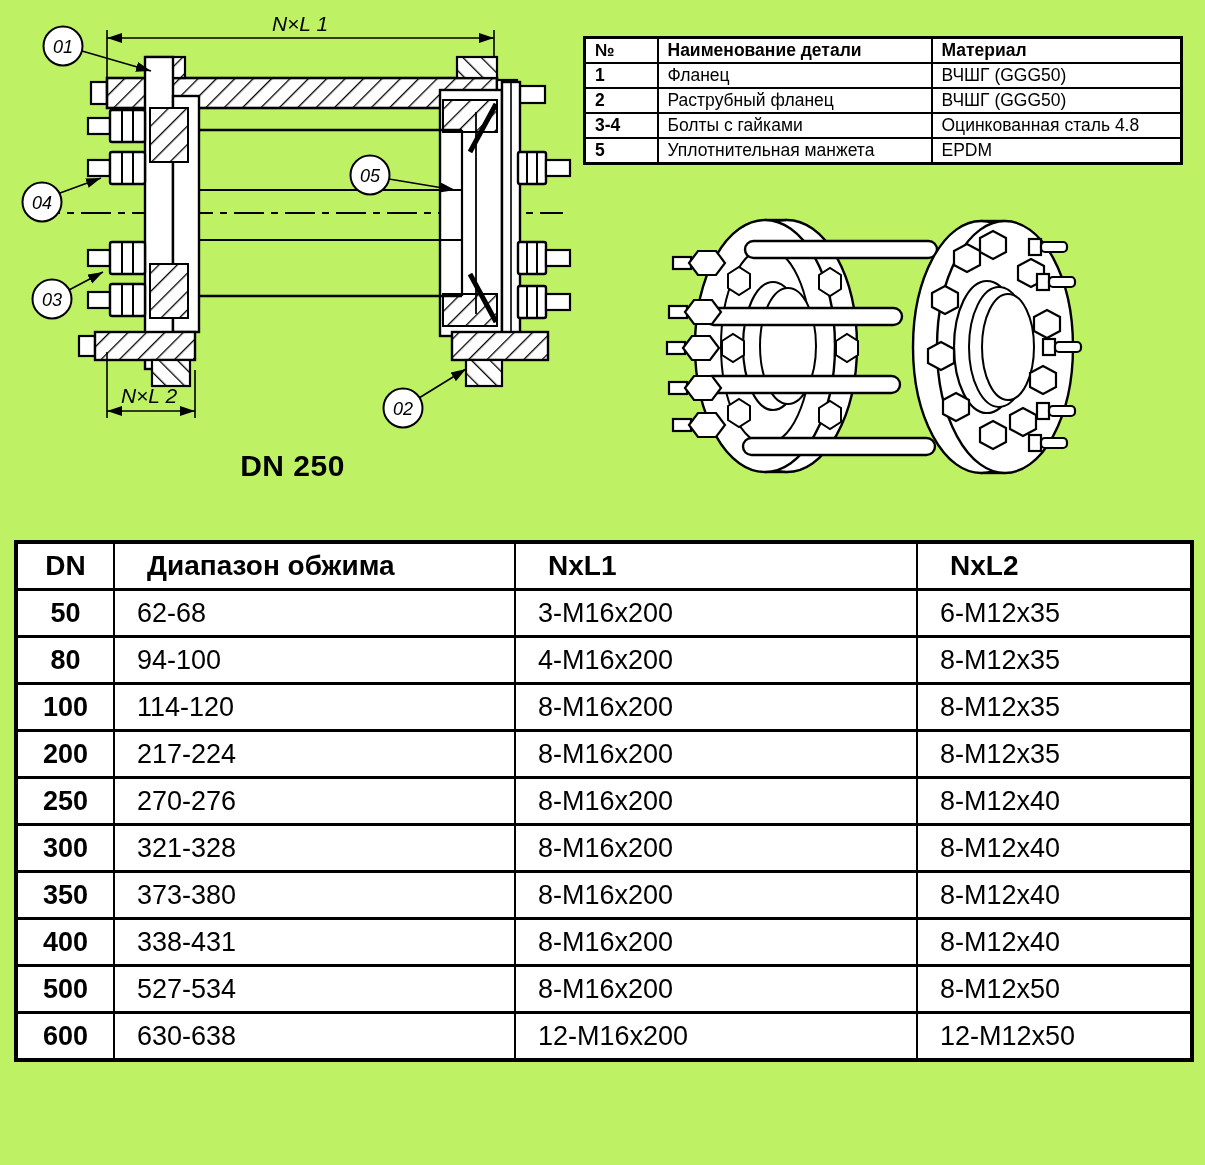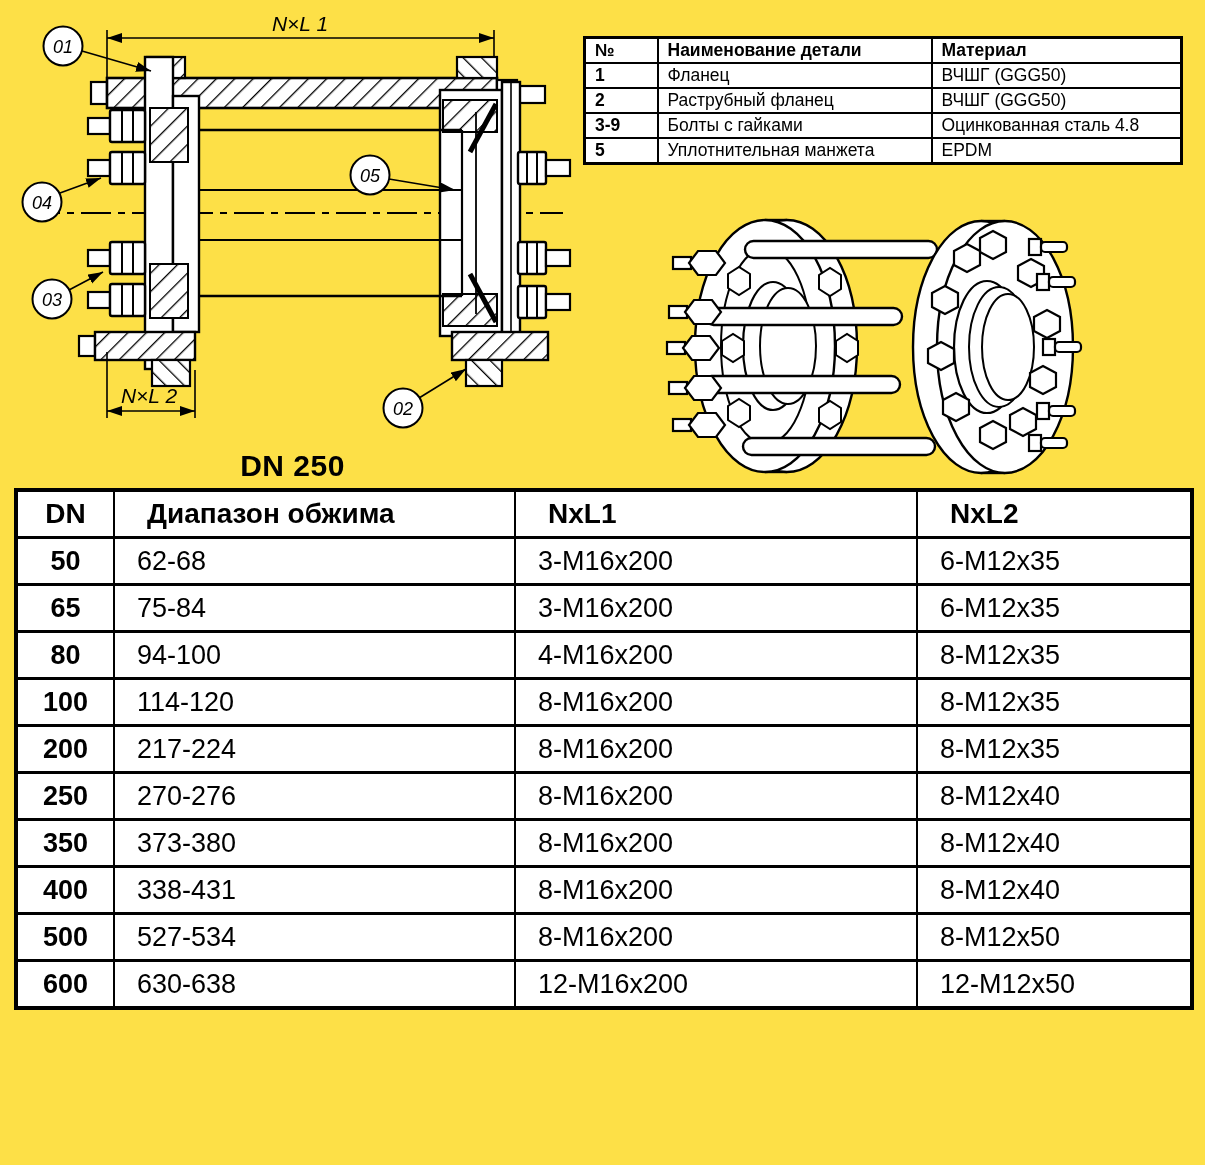--- a/index.html
+++ b/index.html
@@ -1,36 +1,36 @@
 <!DOCTYPE html>
 <html><head>
 <meta charset="utf-8">
 <style>
   html,body{margin:0;padding:0;background:#fff;}
   body{width:1205px;height:1165px;position:relative;overflow:hidden;
        font-family:"Liberation Sans", sans-serif;color:#000;}
-  .sheet{position:absolute;inset:0;background:#fde047;text-decoration:underline;}
+  .sheet{position:absolute;inset:0;background:#bef264;text-decoration:underline;}
 
   
   .xsection-svg{position:absolute;left:0;top:0;}
   .iso-svg{position:absolute;left:645px;top:195px;}
   .dwg-title{position:absolute;left:185px;top:449px;width:215px;text-align:center;
              font-size:30px;font-weight:bold;letter-spacing:.5px;}
 
   
   table{border-collapse:collapse;background:#fff;}
   .parts-table{position:absolute;left:583px;top:36px;table-layout:fixed;border:3px solid #000;}
   .parts-table th,.parts-table td{
       border:2px solid #000;height:23px;padding:0 5px 0 9px;
       font-size:17.5px;text-align:left;white-space:nowrap;overflow:hidden;}
   .parts-table th{font-weight:bold;}
   .parts-table td:first-child{font-weight:bold;}
 
   
-  .size-table{position:absolute;left:14px;top:488px;table-layout:fixed;border:4px solid #000;}
+  .size-table{position:absolute;left:14px;top:540px;table-layout:fixed;border:4px solid #000;}
   .size-table th,.size-table td{
       border:2px solid #000;border-top-width:3px;border-bottom-width:3px;
       height:44px;padding:0 0 0 22px;font-size:27px;text-align:left;white-space:nowrap;}
   .size-table th{font-weight:bold;font-size:28px;padding-left:32px;}
   .size-table th:first-child,.size-table td:first-child{
       text-align:center;padding:0;font-weight:bold;}
 
   svg text{font-family:"Liberation Sans", sans-serif;}
   .callout-text{font-style:italic;font-size:18px;}
   .dim-text{font-style:italic;font-size:21px;}
@@ -307,21 +307,21 @@
           <td>1</td>
           <td>Фланец</td>
           <td>ВЧШГ (GGG50)</td>
         </tr>
         <tr>
           <td>2</td>
           <td>Раструбный фланец</td>
           <td>ВЧШГ (GGG50)</td>
         </tr>
         <tr>
-          <td>3-9</td>
+          <td>3-4</td>
           <td>Болты с гайками</td>
           <td>Оцинкованная сталь 4.8</td>
         </tr>
         <tr>
           <td>5</td>
           <td>Уплотнительная манжета</td>
           <td>EPDM</td>
         </tr>
       </tbody>
   </table>
@@ -342,26 +342,20 @@
       </tr>
     </thead>
     <tbody>
         <tr>
           <td>50</td>
           <td>62-68</td>
           <td>3-M16x200</td>
           <td>6-M12x35</td>
         </tr>
         <tr>
-          <td>65</td>
-          <td>75-84</td>
-          <td>3-M16x200</td>
-          <td>6-M12x35</td>
-        </tr>
-        <tr>
           <td>80</td>
           <td>94-100</td>
           <td>4-M16x200</td>
           <td>8-M12x35</td>
         </tr>
         <tr>
           <td>100</td>
           <td>114-120</td>
           <td>8-M16x200</td>
           <td>8-M12x35</td>
@@ -372,20 +366,26 @@
           <td>8-M16x200</td>
           <td>8-M12x35</td>
         </tr>
         <tr>
           <td>250</td>
           <td>270-276</td>
           <td>8-M16x200</td>
           <td>8-M12x40</td>
         </tr>
         <tr>
+          <td>300</td>
+          <td>321-328</td>
+          <td>8-M16x200</td>
+          <td>8-M12x40</td>
+        </tr>
+        <tr>
           <td>350</td>
           <td>373-380</td>
           <td>8-M16x200</td>
           <td>8-M12x40</td>
         </tr>
         <tr>
           <td>400</td>
           <td>338-431</td>
           <td>8-M16x200</td>
           <td>8-M12x40</td>

